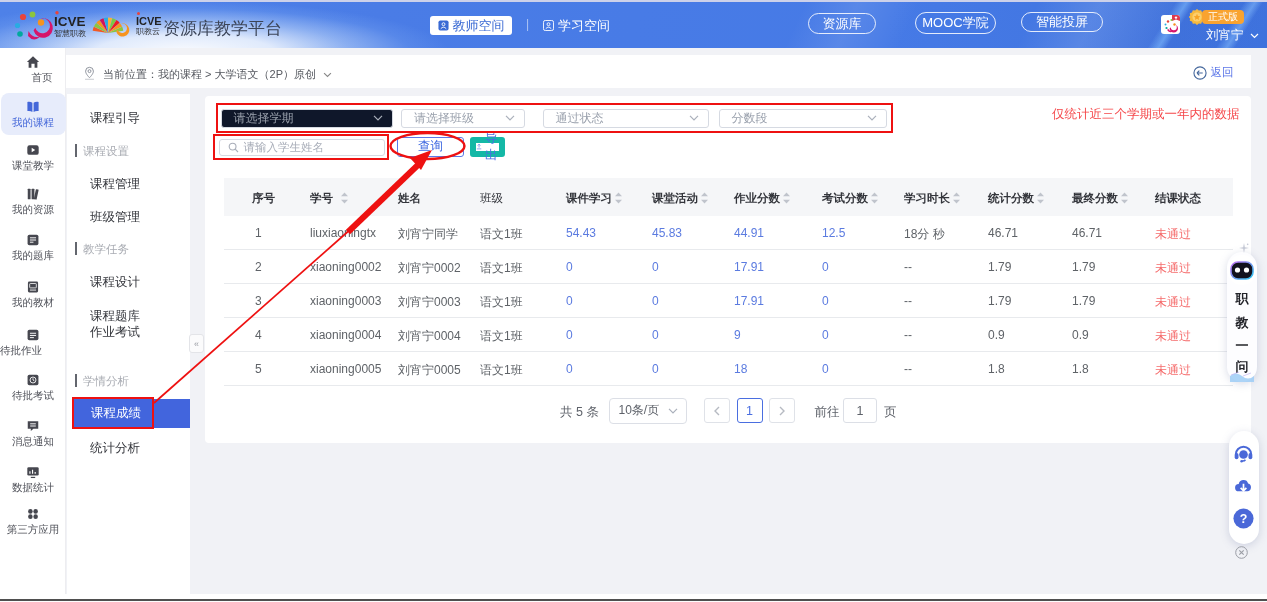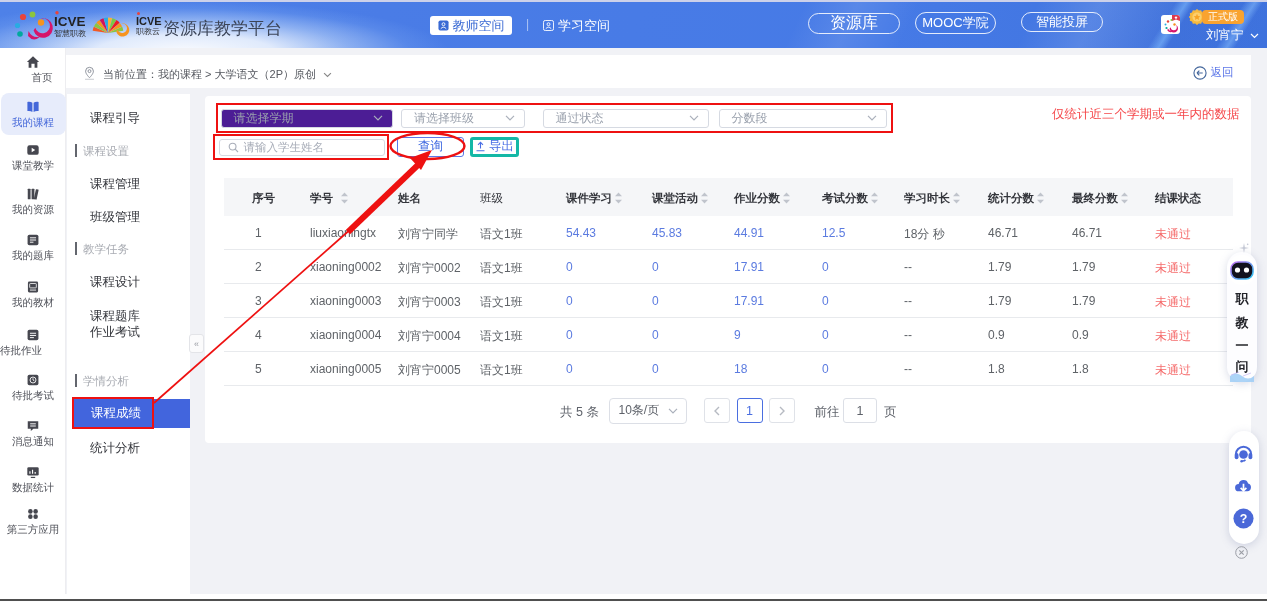--- a/index.html
+++ b/index.html
@@ -58,21 +58,21 @@
       <path d="M3 9.5 q3 -3.4 6 0" fill="none" stroke="#fff" stroke-width="1"></path>
     </svg>教师空间</div>
 <div class="abs" style="left:526px;top:17px;font-size:12px;color:rgba(255,255,255,.55)">|</div>
 <div class="abs flex" style="left:543px;top:16px;height:19px;font-size:13px;color:#fff">
   <svg width="11" height="11" viewBox="0 0 12 12" style="margin-right:4px">
       <rect x="0.5" y="0.5" width="11" height="11" rx="2" fill="none" stroke="#fff" stroke-width="1"></rect>
       <circle cx="6" cy="4.6" r="1.6" fill="none" stroke="#fff" stroke-width="1"></circle>
       <path d="M3 9.5 q3 -3.4 6 0" fill="none" stroke="#fff" stroke-width="1"></path>
     </svg>学习空间</div>
 
-<div class="abs flex" style="left:808px;top:13px;width:92px;height:21px;border:1px solid rgba(255,255,255,.85);border-radius:11px;justify-content:center;font-size:16px;color:#fff">资源库</div>
+<div class="abs flex" style="left:808px;top:13px;width:68px;height:21px;border:1px solid rgba(255,255,255,.85);border-radius:11px;justify-content:center;font-size:13px;color:#fff">资源库</div>
 <div class="abs flex" style="left:915px;top:12px;width:81px;height:22px;border:1px solid rgba(255,255,255,.85);border-radius:11px;justify-content:center;font-size:13px;color:#fff">MOOC学院</div>
 <div class="abs flex" style="left:1021px;top:12px;width:82px;height:20px;border:1px solid rgba(255,255,255,.85);border-radius:11px;justify-content:center;font-size:13px;color:#fff">智能投屏</div>
 
 <div class="abs" style="left:1161px;top:15px;width:19px;height:19px;background:#fff;border-radius:3px;overflow:hidden">
   <svg width="19" height="19" viewBox="0 0 19 19">
     <path d="M11 0 h8 v6 l-4 -1.5 l-4 1.5 z" fill="#e03a4e"></path>
     <circle cx="15" cy="2.6" r="1.2" fill="#fff"></circle>
     <circle cx="7" cy="6.5" r="1.2" fill="#e8443c"></circle>
       <circle cx="10.5" cy="5" r="1.1" fill="#8cc63e"></circle>
       <circle cx="4.5" cy="9.5" r="1" fill="#29abe2"></circle>
@@ -193,21 +193,21 @@
     <div class="abs" style="left:74.5px;top:373.5px;width:2px;height:13px;background:#63666e"></div>
     <div class="abs" style="left:83px;top:373.5px;font-size:11.5px;color:#a9acb3">学情分析</div>
     <div class="abs" style="left:90px;top:440px;font-size:12.5px;color:#33353b">统计分析</div>
     <div class="abs flex" style="left:189px;top:334px;width:15px;height:19px;background:#fbfbfc;border:1px solid #e3e4e8;border-radius:3px;justify-content:center;font-size:9px;color:#9a9da5">«</div>
   </div>
 <div class="abs" style="left:74px;top:399px;width:116px;height:29px;background:#4265dd;color:#fff;font-size:12.5px;line-height:29px;padding-left:17px">课程成绩</div>
 
 <div class="abs" style="left:205px;top:96px;width:1046px;height:347px;background:#fff;border-radius:4px"></div>
 
 <div id="selects">
-    <div class="abs flex" style="left:220.5px;top:108.5px;width:172.5px;height:19px;background:#4c1d95;border:1px solid #d6dae2;border-radius:3px;font-size:12px;color:#9aa1ad;padding-left:12px">请选择学期
+    <div class="abs flex" style="left:220.5px;top:108.5px;width:172.5px;height:19px;background:#0f172a;border:1px solid #d6dae2;border-radius:3px;font-size:12px;color:#9aa1ad;padding-left:12px">请选择学期
  <svg width="10" height="6" viewBox="0 0 10 6" style="position:absolute;right:9px">
         <path d="M1 0.8 L5 4.8 L9 0.8" stroke="#aab0bb" stroke-width="1.2" fill="none"></path>
       </svg></div>
     <div class="abs flex" style="left:401px;top:108.5px;width:123.5px;height:19px;background:#fff;border:1px solid #d6dae2;border-radius:3px;font-size:12px;color:#9aa1ad;padding-left:12px">请选择班级
  <svg width="10" height="6" viewBox="0 0 10 6" style="position:absolute;right:9px">
         <path d="M1 0.8 L5 4.8 L9 0.8" stroke="#aab0bb" stroke-width="1.2" fill="none"></path>
       </svg></div>
     <div class="abs flex" style="left:542.5px;top:108.5px;width:166px;height:19px;background:#fff;border:1px solid #d6dae2;border-radius:3px;font-size:12px;color:#9aa1ad;padding-left:12px">通过状态
  <svg width="10" height="6" viewBox="0 0 10 6" style="position:absolute;right:9px">
         <path d="M1 0.8 L5 4.8 L9 0.8" stroke="#aab0bb" stroke-width="1.2" fill="none"></path>
@@ -217,21 +217,21 @@
         <path d="M1 0.8 L5 4.8 L9 0.8" stroke="#aab0bb" stroke-width="1.2" fill="none"></path>
       </svg></div>
   </div>
 
 <div class="abs flex" style="left:218.5px;top:139px;width:166px;height:16.5px;background:#fff;border:1px solid #d6dae2;border-radius:3px;font-size:11.5px;color:#a9aeb9">
   <svg width="11" height="11" viewBox="0 0 11 11" style="margin:0 5px 0 8px">
       <circle cx="4.6" cy="4.6" r="3.4" fill="none" stroke="#a9aeb9" stroke-width="1.1"></circle>
       <path d="M7.2 7.2 L10 10" stroke="#a9aeb9" stroke-width="1.1"></path>
     </svg>请输入学生姓名</div>
 <div class="abs flex" style="left:397px;top:136.5px;width:67px;height:20.5px;border:1px solid #5b79e8;border-radius:3px;justify-content:center;font-size:12.5px;color:#3e68e0;background:#fff">查询</div>
-<div class="abs flex" style="left:470px;top:136.5px;width:49px;height:20.5px;border:3px solid #14b8a6;border-radius:3px;justify-content:center;font-size:12.5px;color:#4a6ee4;background:#fff">
+<div class="abs flex" style="left:470px;top:136.5px;width:35px;height:20.5px;border:6px solid #14b8a6;border-radius:3px;justify-content:flex-end;font-size:12.5px;color:#4a6ee4;background:#fff">
   <svg width="11" height="11" viewBox="0 0 11 11" style="margin-right:3px">
       <path d="M5.5 7.5 V1.5 M3 3.8 L5.5 1.3 L8 3.8 M1.5 9.8 h8" stroke="#4a6ee4" stroke-width="1.1" fill="none"></path>
     </svg>导出</div>
 <div class="abs" style="left:1052px;top:106px;font-size:12.5px;color:#f5474a">仅统计近三个学期或一年内的数据</div>
 
 <div id="table">
     <div class="abs" style="left:224px;top:178px;width:1009px;height:38px;background:#f5f6f8"></div>
     <div class="abs" style="left:252px;top:191px;font-size:11.5px;font-weight:bold;color:#33353b">序号</div>
     <div class="abs" style="left:310px;top:191px;font-size:11.5px;font-weight:bold;color:#33353b">学号</div>
     <svg class="abs" style="left:340px;top:191.5px" width="9" height="12" viewBox="0 0 9 12">

